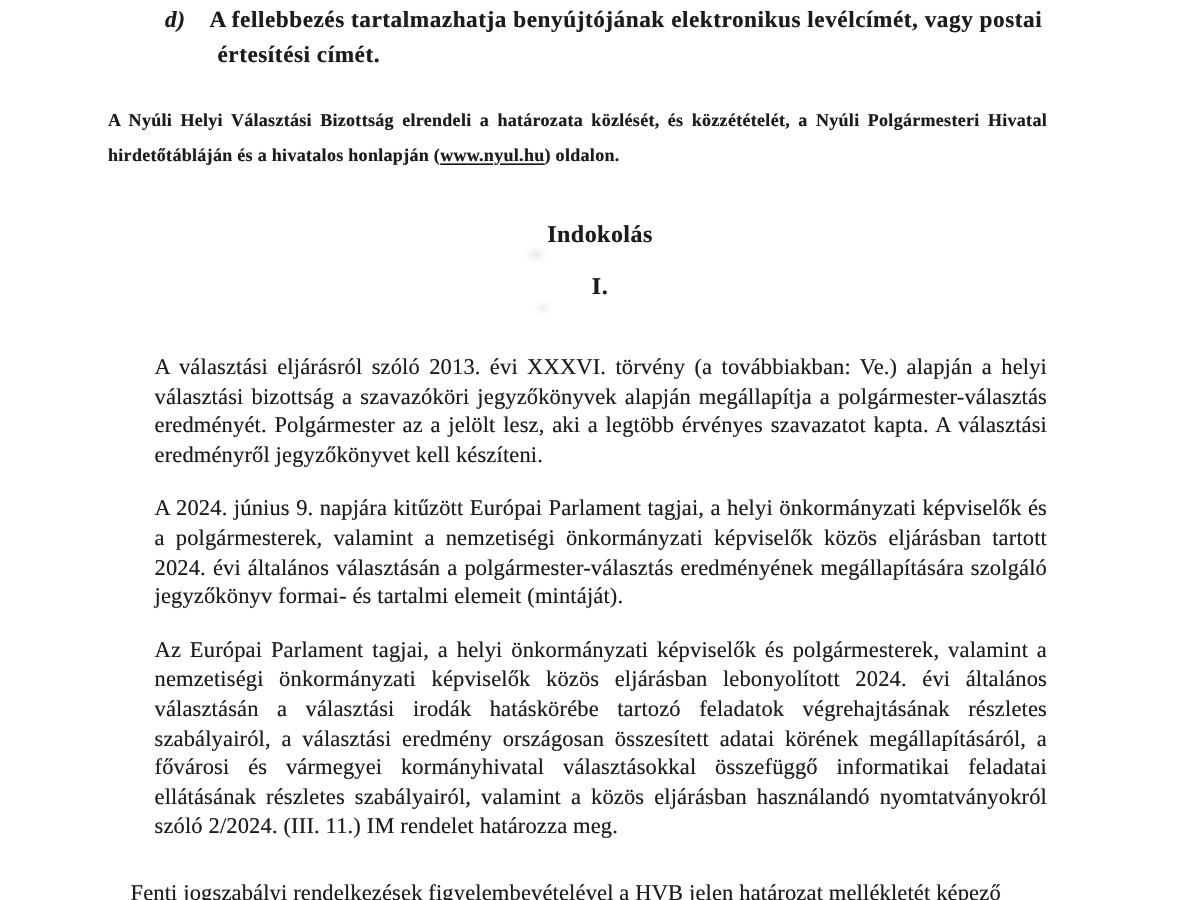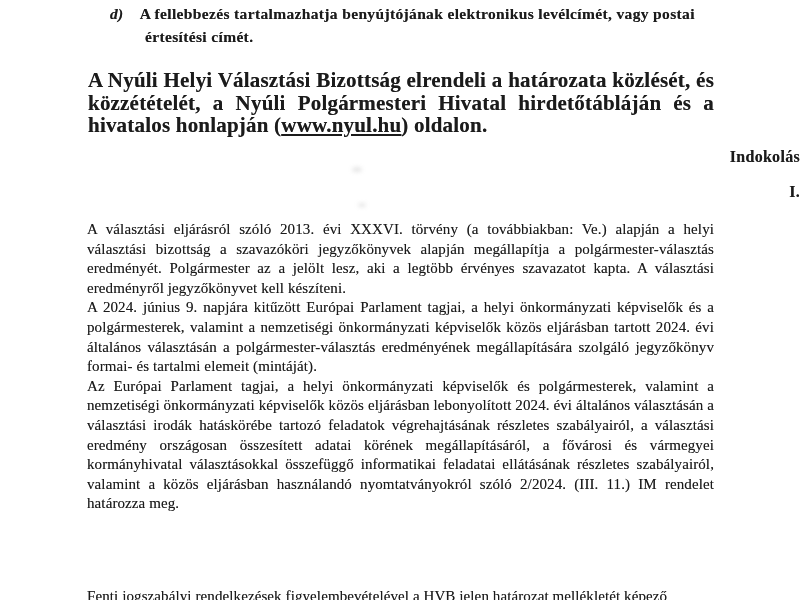--- a/index.html
+++ b/index.html
@@ -33,61 +33,61 @@
     text-shadow: 0 0 0.5px rgba(20,20,20,0.55);
   }
   .d-item .marker {
     font-style: italic;
     margin-right: 16px;
   }
 
   
   .pub {
     position: absolute;
-    left: 88px;
+    left: 72px;
     top: 69px;
     width: 626px;
     margin: 0;
-    font-size: 21px;
+    font-size: 12px;
     line-height: 22.5px;
     font-weight: bold;
     letter-spacing: 0.2px;
     text-align: justify;
     text-shadow: 0 0 0.5px rgba(20,20,20,0.55);
   }
   .pub .link {
     text-decoration: underline;
     text-underline-offset: 2px;
   }
 
   
   .center-head {
     position: absolute;
     left: 0;
     width: 800px;
     margin: 0;
-    text-align: right;
+    text-align: center;
     font-weight: bold;
     font-size: 16px;
     line-height: 19px;
     letter-spacing: 0.3px;
     text-shadow: 0 0 0.5px rgba(20,20,20,0.55);
   }
   .head-indokolas { top: 147px; }
   .head-section   { top: 182px; }
 
   
   .body-block {
     position: absolute;
     left: 87px;
     top: 220px;
     width: 627px;
   }
   .body-block p {
-    margin: 0;
+    margin: 16px;
     font-size: 15px;
     line-height: 19.6px;
     text-align: justify;
     letter-spacing: 0.1px;
     text-shadow: 0 0 0.45px rgba(25,25,25,0.5);
   }
 
   
   .cutoff {
     position: absolute;

